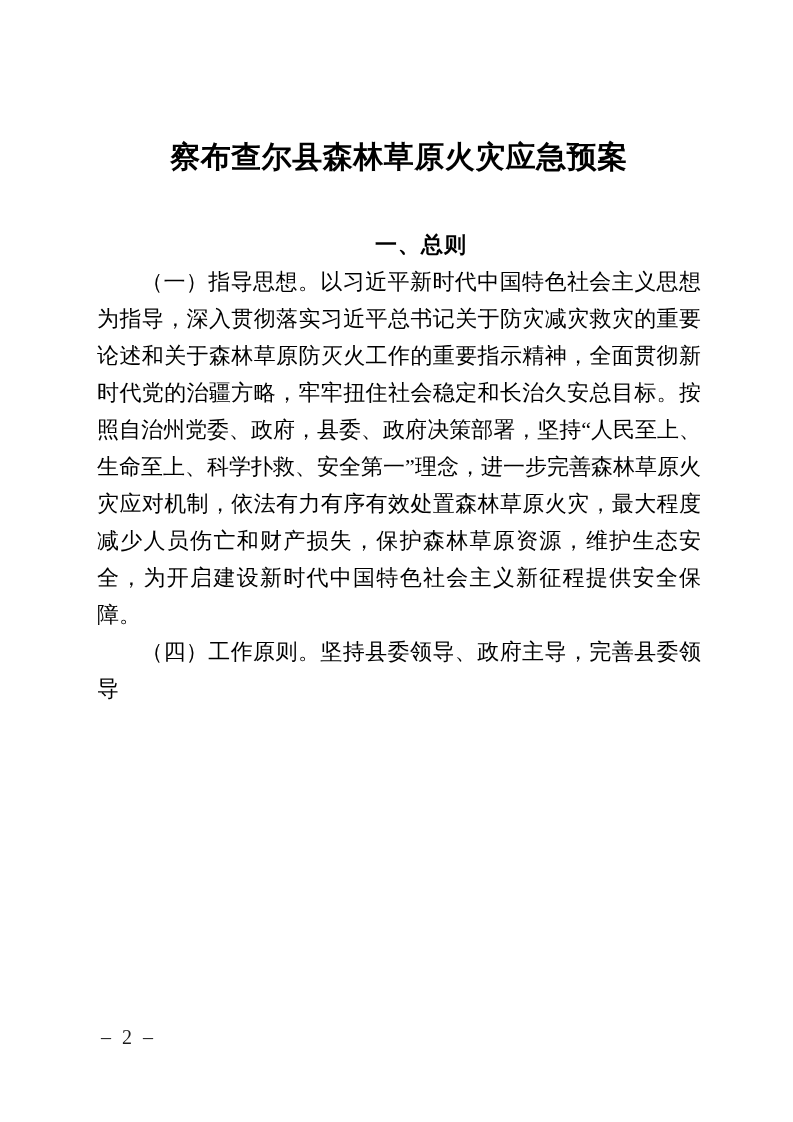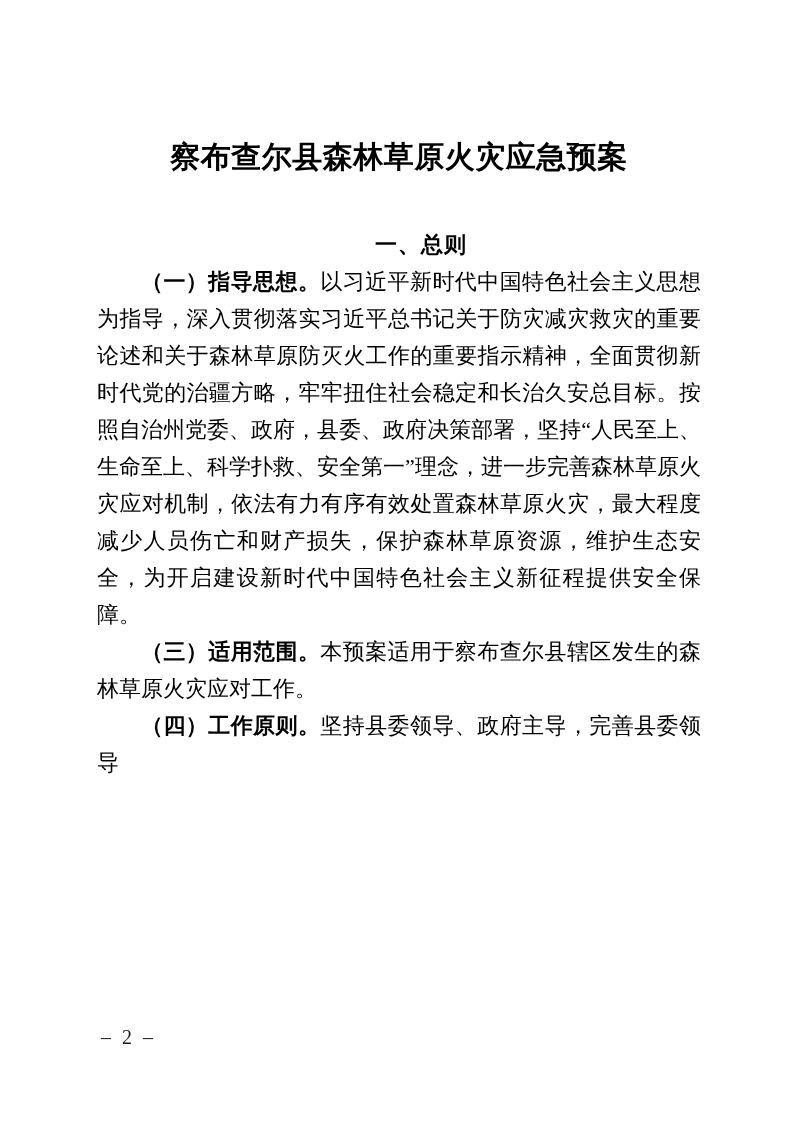--- a/index.html
+++ b/index.html
@@ -46,21 +46,21 @@
   }
   .para {
     margin: 0;
     font-size: 22px;
     line-height: 37px;
     text-align: justify;
     text-justify: inter-character;
     text-indent: 2em;
   }
   .para .lead {
-    font-weight: 700;
+    font-weight: 400;
   }
   .page-footer {
     position: absolute;
     left: 101px;
     top: 1025px;
     font-size: 20px;
     line-height: 24px;
     letter-spacing: 3px;
     font-family: "Liberation Serif", serif;
     color: #1a1a1a;
@@ -72,20 +72,19 @@
 <div class="page">
   <div class="content">
 
     <h1 class="doc-title">察布查尔县森林草原火灾应急预案</h1>
 
     <h2 class="section-heading">一、总则</h2>
 
     <p class="para"><span class="lead">（一）指导思想。</span><span>以习近平新时代中国特色社会主义思想为指导，深入贯彻落实习近平总书记关于防灾减灾救灾的重要论述和关于森林草原防灭火工作的重要指示精神，全面贯彻新时代党的治疆方略，牢牢扭住社会稳定和长治久安总目标。按照自治州党委、政府，县委、政府决策部署，坚持“人民至上、生命至上、科学扑救、安全第一”理念，进一步完善森林草原火灾应对机制，依法有力有序有效处置森林草原火灾，最大程度减少人员伤亡和财产损失，保护森林草原资源，维护生态安全，为开启建设新时代中国特色社会主义新征程提供安全保障。</span></p>
 
 
-    <p class="para"><span class="lead">（三）适用范围。</span><span>本预案适用于察布查尔县辖区发生的森林草原火灾应对工作。</span></p>
 
     <p class="para"><span class="lead">（四）工作原则。</span><span>坚持县委领导、政府主导，完善县委领导</span></p>
 
   </div>
 
   <div class="page-footer">– 2 –</div>
 </div>
 
 </body></html>

